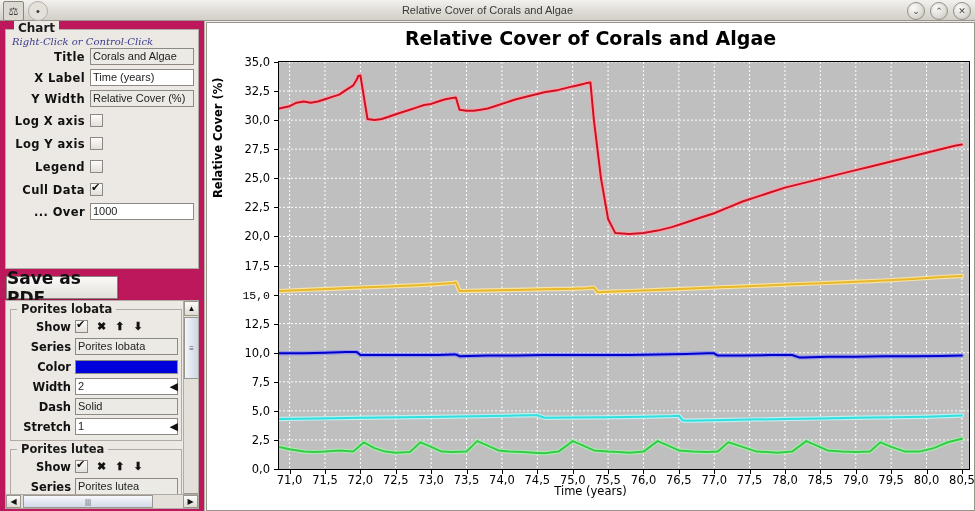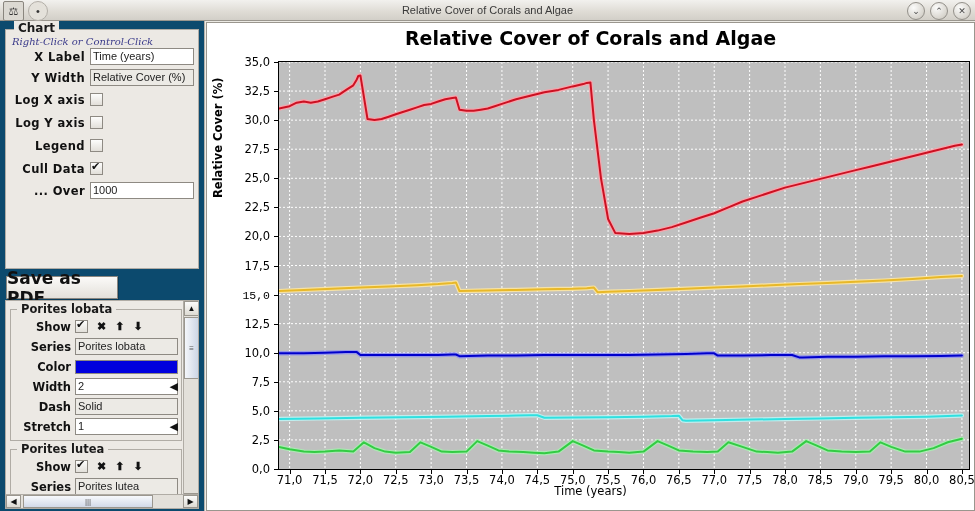--- a/index.html
+++ b/index.html
@@ -34,21 +34,21 @@
     width:16px;height:16px;border-radius:50%;
     background:radial-gradient(circle at 35% 30%,#fbfbfa,#d8d5ce 70%,#bfbbb3);
     border:1px solid #93908a;
     display:flex;align-items:center;justify-content:center;
     font-size:9px;color:#4a4a4a;line-height:1;
   }
 
   
   .leftpane{
     position:absolute;left:0;top:21px;width:205px;height:490px;
-    background:#0c4a6e;
+    background:#be185d;
     border-right:1px solid #b7b3ac;
     box-sizing:border-box;
   }
   .group{
     position:absolute;left:5px;width:194px;
     border:1px solid #b0aca5;background:#ece9e4;
     box-sizing:border-box;
   }
   .group-title{
     position:absolute;left:8px;top:-9px;background:#ece9e4;padding:0 4px;
@@ -190,20 +190,24 @@
     </div>
   </div>
 
   <div class="leftpane">
 
     <div class="group" id="chart-group">
       <div class="group-title">Chart</div>
       <div style="padding:6px 4px 0 6px;">
         <div class="hint">Right-Click or Control-Click</div>
 
+        <div class="row">
+          <div class="lbl">Title</div>
+          <div class="txt gray">Corals and Algae</div>
+        </div>
         <div class="row">
           <div class="lbl">X Label</div>
           <div class="txt">Time (years)</div>
         </div>
         <div class="row">
           <div class="lbl">Y Width</div>
           <div class="txt gray">Relative Cover (%)</div>
         </div>
 
         <div class="row" style="height:21px;">

